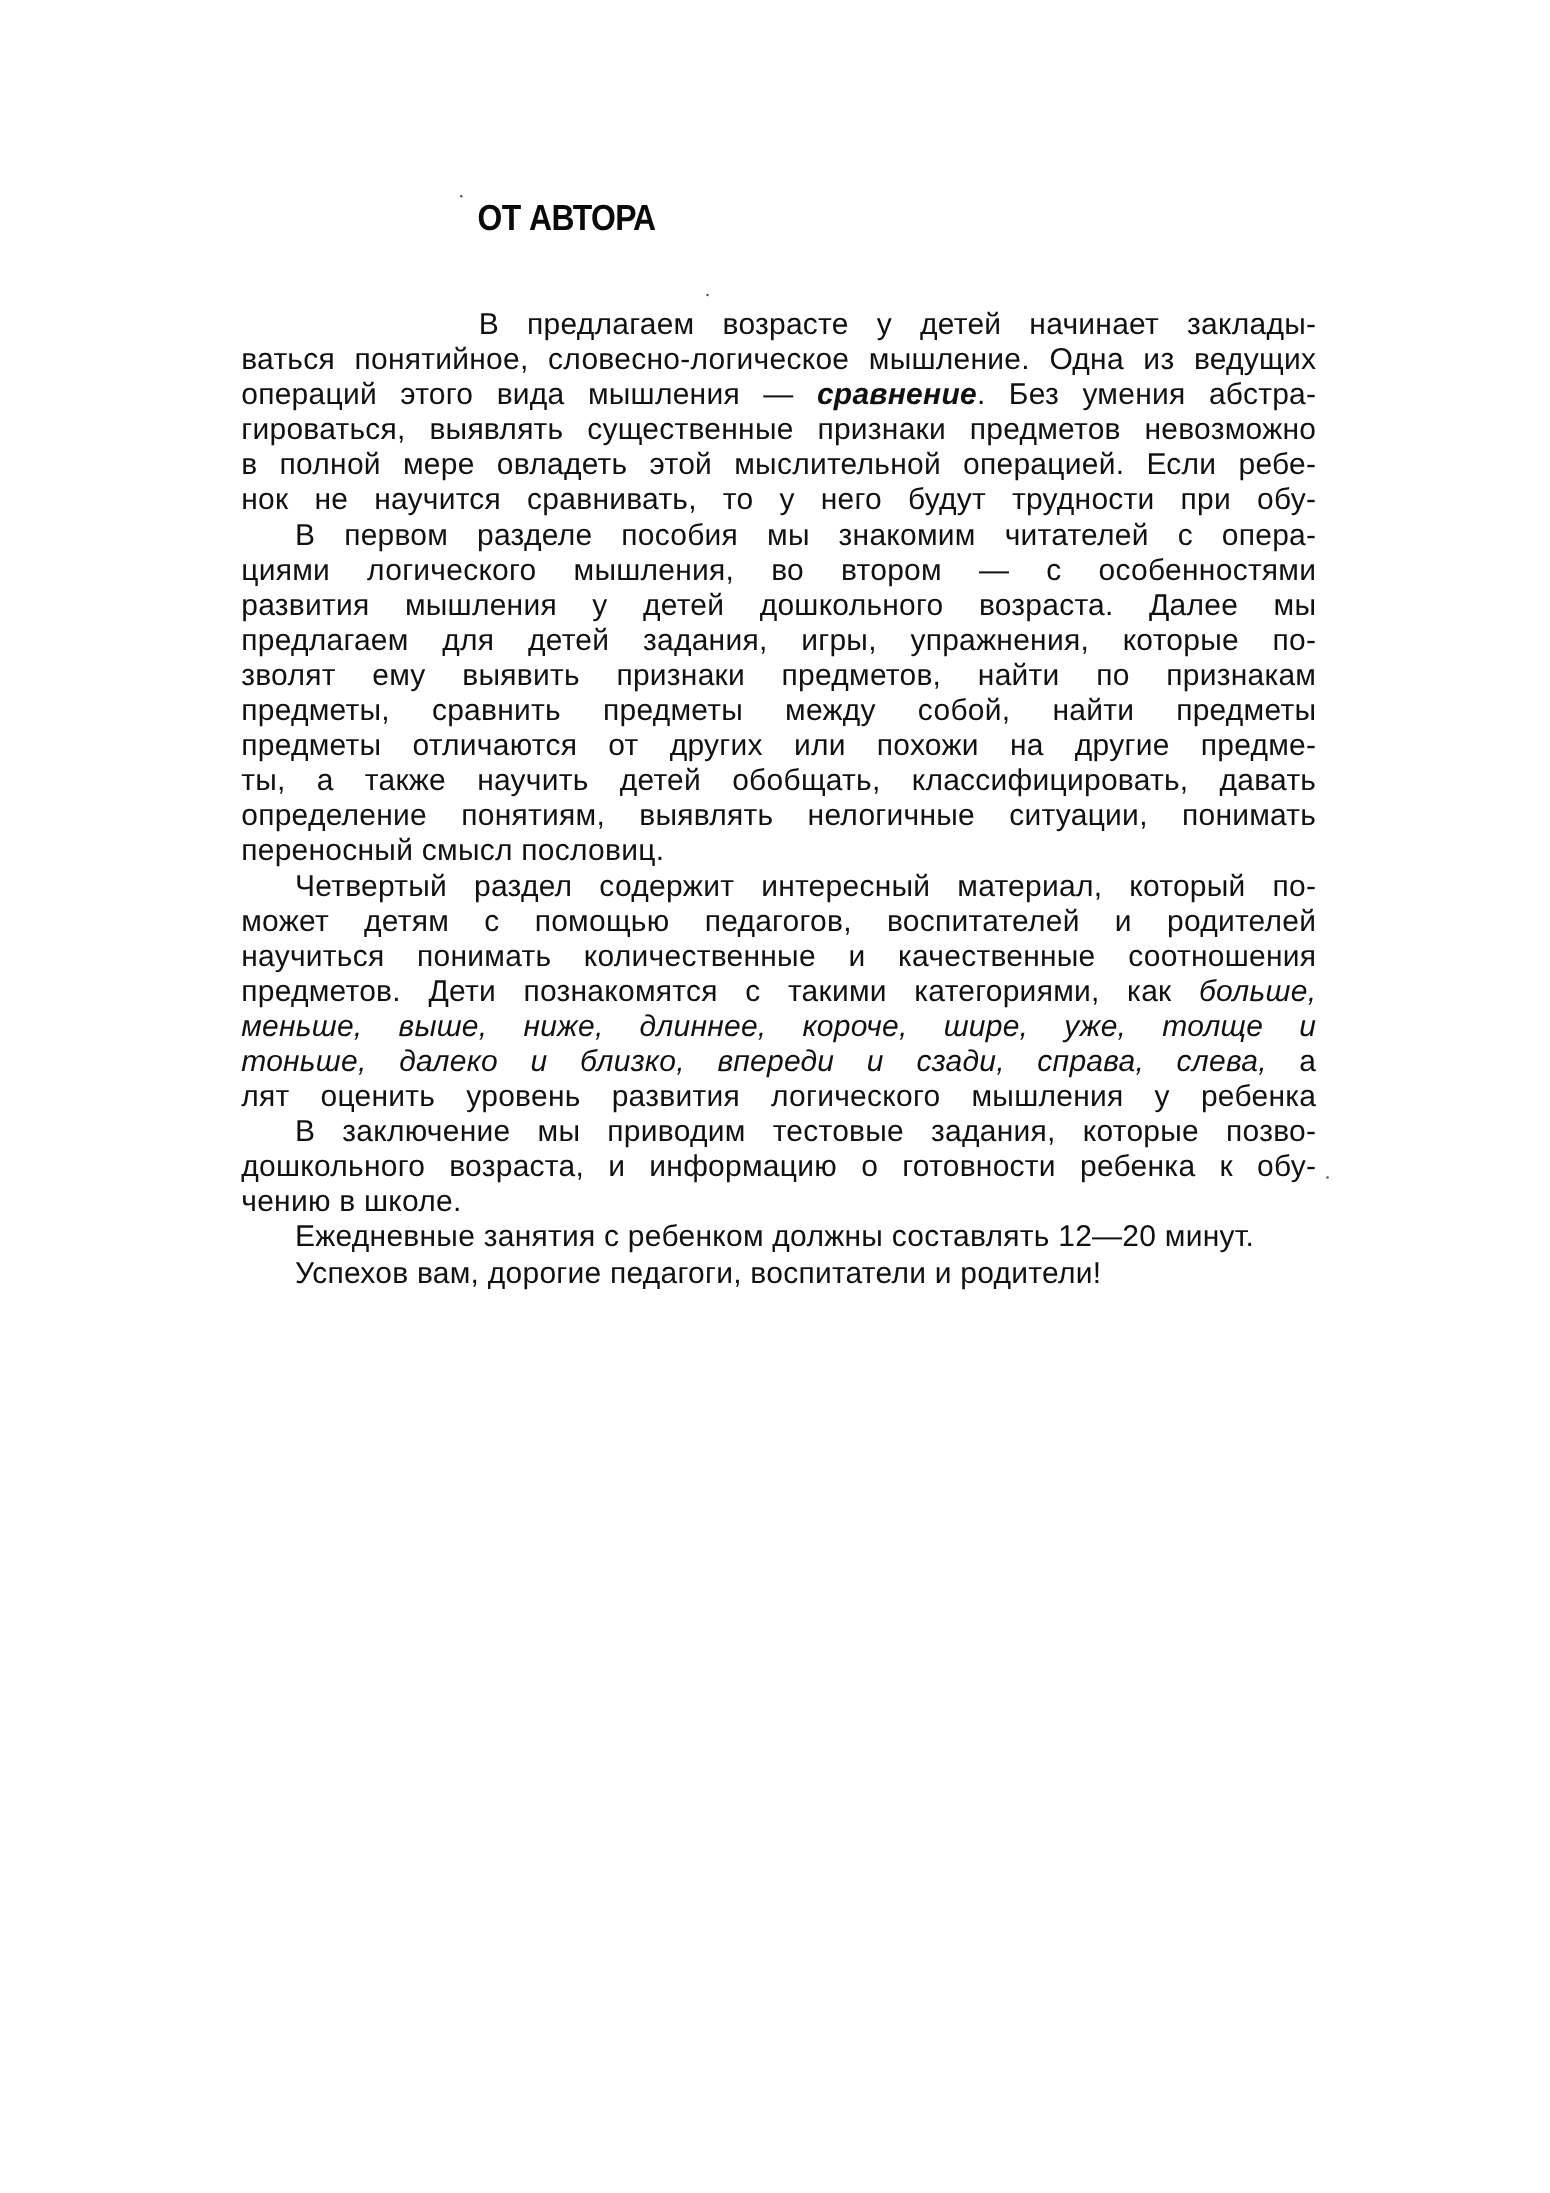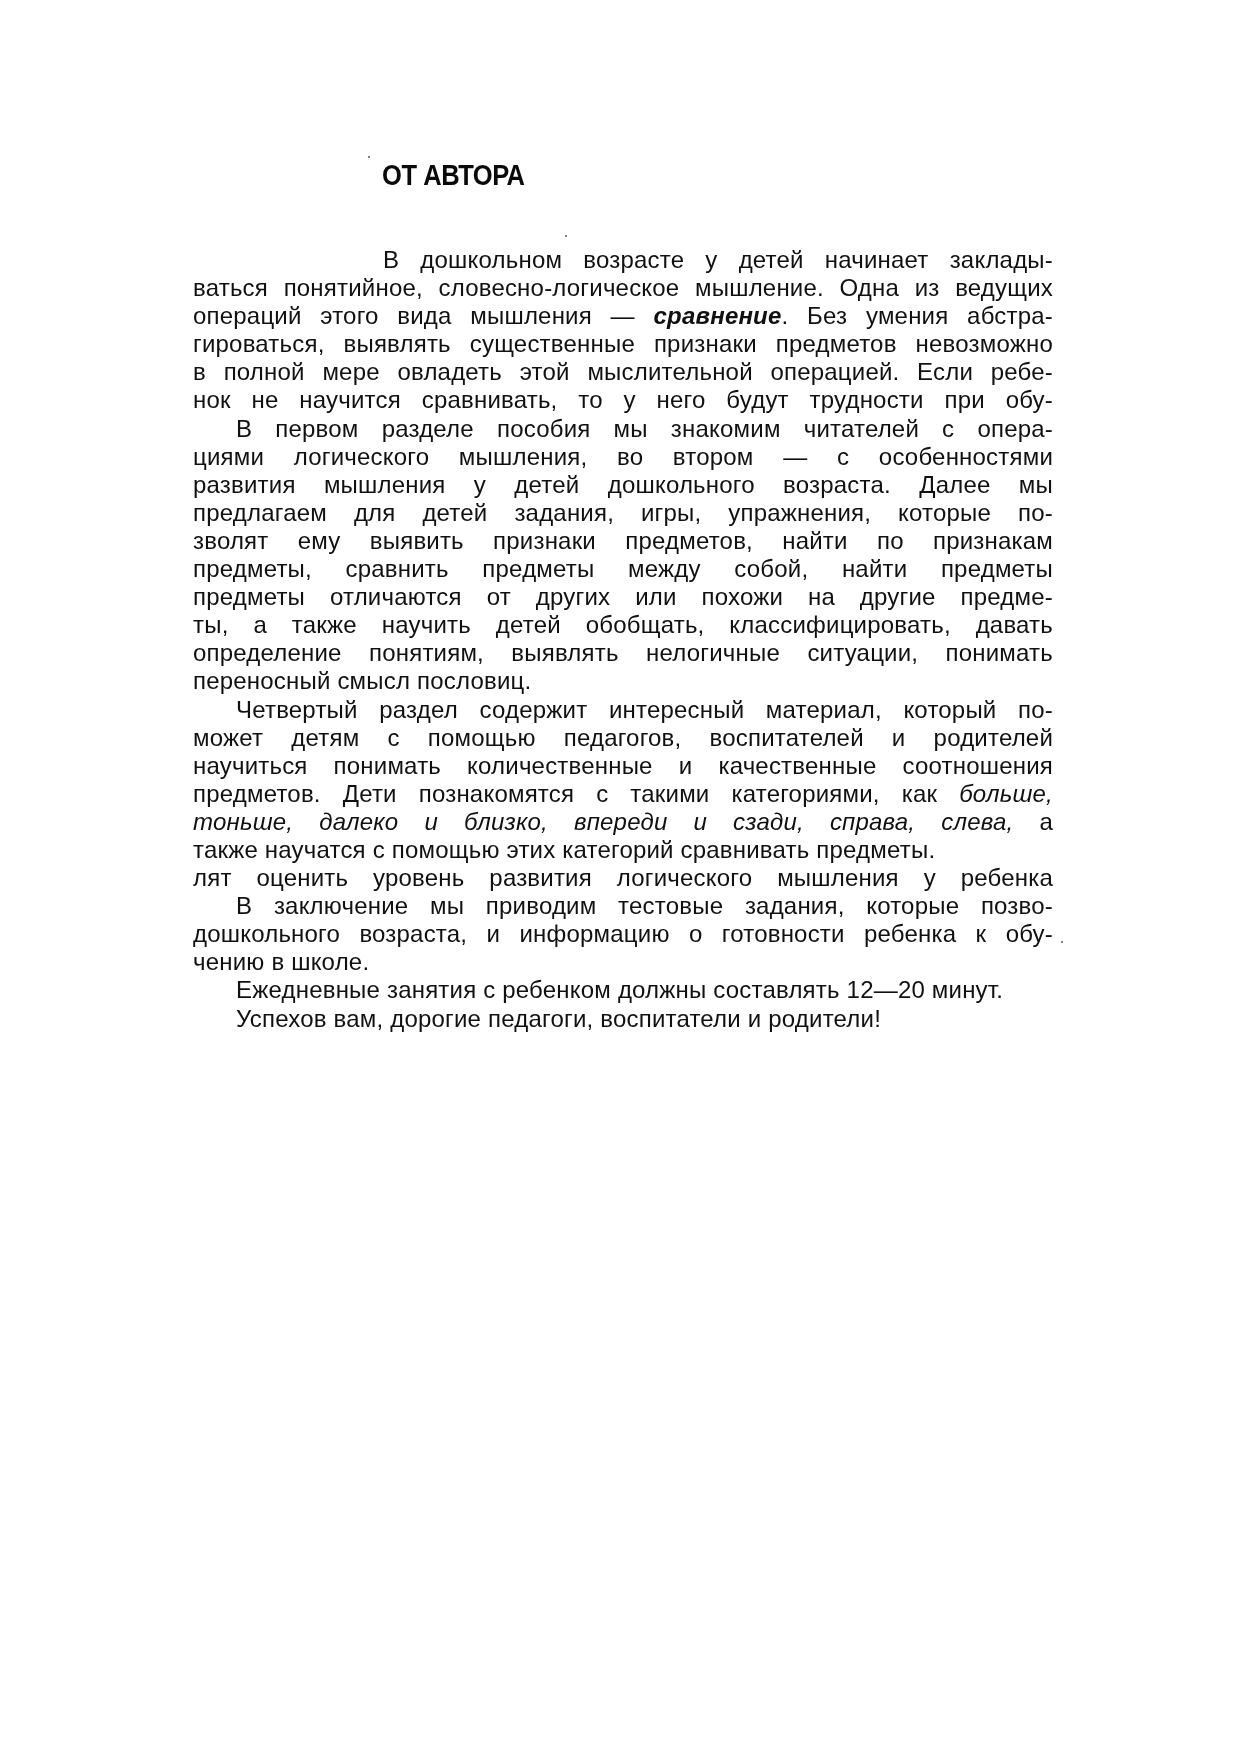--- a/index.html
+++ b/index.html
@@ -77,21 +77,21 @@
     }
   </style>
 </head>
 <body>
 
 <div class="page">
   <div class="title">ОТ АВТОРА</div>
 
   <div class="text-block" id="text-block">
       <div class="para">
-        <div class="line indent-first"><span>В дошкольном возрасте у детей начинает заклады-</span></div>
+        <div class="line indent-first"><span>В предлагаем возрасте у детей начинает заклады-</span></div>
         <div class="line"><span>ваться понятийное, словесно-логическое мышление. Одна из ведущих</span></div>
         <div class="line"><span>операций этого вида мышления — </span><span class="em-bold">сравнение</span><span>. Без умения абстра-</span></div>
         <div class="line"><span>гироваться, выявлять существенные признаки предметов невозможно</span></div>
         <div class="line"><span>в полной мере овладеть этой мыслительной операцией. Если ребе-</span></div>
         <div class="line"><span>нок не научится сравнивать, то у него будут трудности при обу-</span></div>
       </div>
       <div class="para">
         <div class="line indent"><span>В первом разделе пособия мы знакомим читателей с опера-</span></div>
         <div class="line"><span>циями логического мышления, во втором — с особенностями</span></div>
         <div class="line"><span>развития мышления у детей дошкольного возраста. Далее мы</span></div>
@@ -101,22 +101,22 @@
         <div class="line"><span>предметы отличаются от других или похожи на другие предме-</span></div>
         <div class="line"><span>ты, а также научить детей обобщать, классифицировать, давать</span></div>
         <div class="line"><span>определение понятиям, выявлять нелогичные ситуации, понимать</span></div>
         <div class="line last"><span>переносный смысл пословиц.</span></div>
       </div>
       <div class="para">
         <div class="line indent"><span>Четвертый раздел содержит интересный материал, который по-</span></div>
         <div class="line"><span>может детям с помощью педагогов, воспитателей и родителей</span></div>
         <div class="line"><span>научиться понимать количественные и качественные соотношения</span></div>
         <div class="line"><span>предметов. Дети познакомятся с такими категориями, как </span><span class="em">больше,</span></div>
+        <div class="line"><span class="em">меньше, выше, ниже, длиннее, короче, шире, уже, толще и</span></div>
         <div class="line"><span class="em">тоньше, далеко и близко, впереди и сзади, справа, слева,</span><span> а</span></div>
-        <div class="line last"><span>также научатся с помощью этих категорий сравнивать предметы.</span></div>
       </div>
       <div class="para">
         <div class="line"><span>лят оценить уровень развития логического мышления у ребенка</span></div>
         <div class="line indent"><span>В заключение мы приводим тестовые задания, которые позво-</span></div>
         <div class="line"><span>дошкольного возраста, и информацию о готовности ребенка к обу-</span></div>
         <div class="line last"><span>чению в школе.</span></div>
       </div>
       <div class="para">
         <div class="line indent last"><span>Ежедневные занятия с ребенком должны составлять 12—20 минут.</span></div>
       </div>

